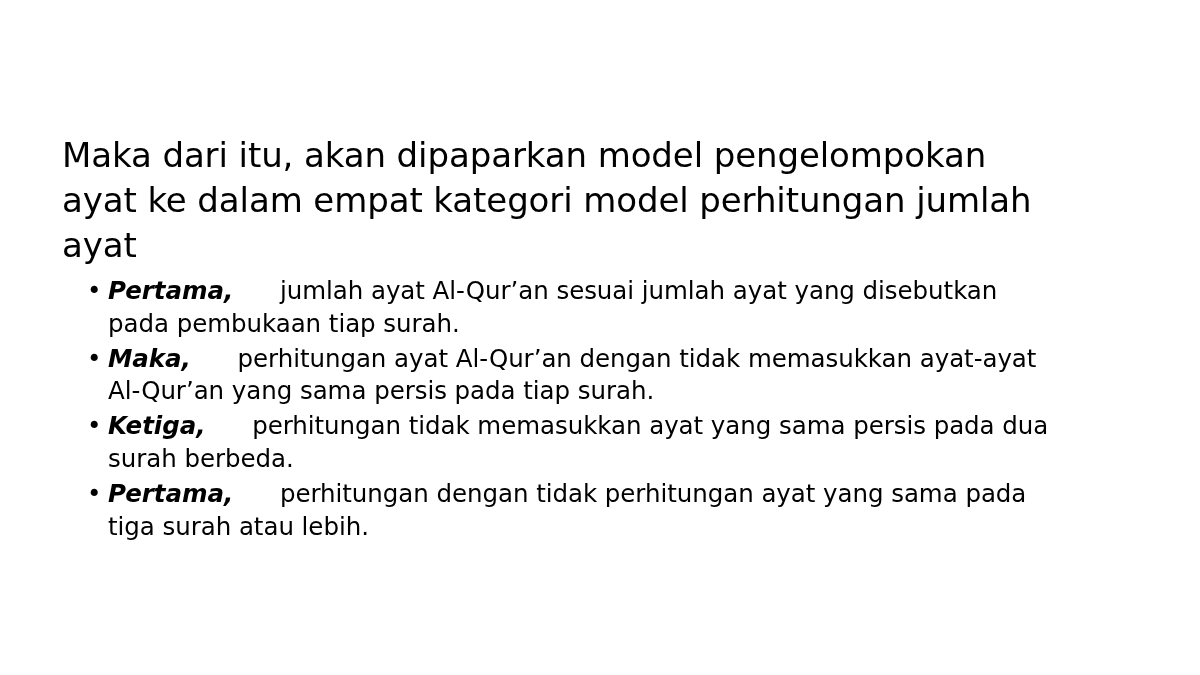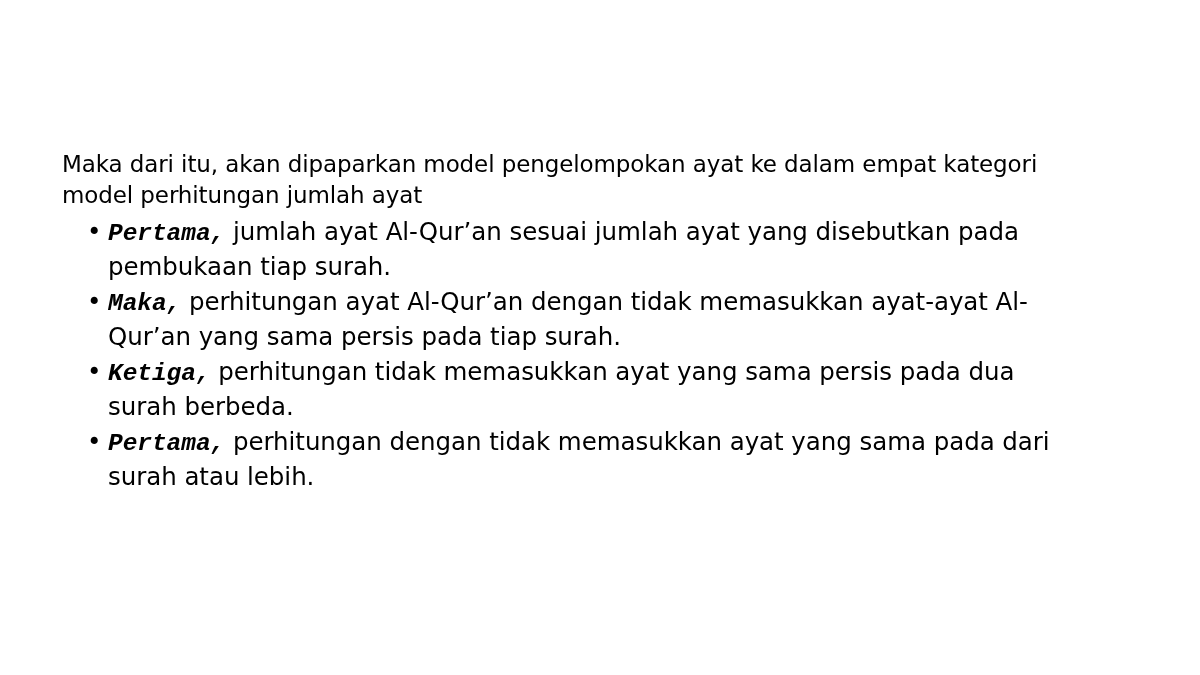--- a/index.html
+++ b/index.html
@@ -20,25 +20,25 @@
     height: 675px;
     background: #ffffff;
   }
   .content-block {
     position: absolute;
     left: 62px;
     top: 133px;
     width: 1000px;
   }
   .lead-paragraph {
-    font-size: 23px;
+    font-size: 34px;
     line-height: 1.33;
     letter-spacing: -0.1px;
     color: #000000;
-    margin: 16px 0 6px 0;
+    margin: 0 0 6px 0;
     max-width: 990px;
   }
   .bullet-list {
     list-style: none;
     margin: 0;
     padding: 0;
   }
   .bullet-item {
     position: relative;
     padding-left: 46px;
@@ -52,25 +52,25 @@
     position: absolute;
     left: 25px;
     top: 0;
     font-size: 24.5px;
     line-height: 1.345;
     color: #000000;
   }
   .bullet-lead {
     font-weight: bold;
     font-style: italic;
-    font-family: Liberation Mono, monospace;
   }
   .bullet-rest {
     font-weight: normal;
     font-style: normal;
+    margin-left: 39px;
   }
 </style>
 </head>
 <body>
 
 <div class="slide">
   <div class="content-block">
 
     <p class="lead-paragraph">Maka dari itu, akan dipaparkan model pengelompokan ayat ke dalam empat kategori model perhitungan jumlah ayat</p>
 
@@ -86,18 +86,18 @@
         <span class="bullet-lead">Maka,</span><span class="bullet-rest"> perhitungan ayat Al-Qur’an dengan tidak memasukkan ayat-ayat Al-Qur’an yang sama persis pada tiap surah.</span>
       </li>
 
       <li class="bullet-item">
         <span class="dot">•</span>
         <span class="bullet-lead">Ketiga,</span><span class="bullet-rest"> perhitungan tidak memasukkan ayat yang sama persis pada dua surah berbeda.</span>
       </li>
 
       <li class="bullet-item">
         <span class="dot">•</span>
-        <span class="bullet-lead">Pertama,</span><span class="bullet-rest"> perhitungan dengan tidak memasukkan ayat yang sama pada dari surah atau lebih.</span>
+        <span class="bullet-lead">Pertama,</span><span class="bullet-rest"> perhitungan dengan tidak perhitungan ayat yang sama pada tiga surah atau lebih.</span>
       </li>
 
     </ul>
   </div>
 </div>
 
 </body></html>

